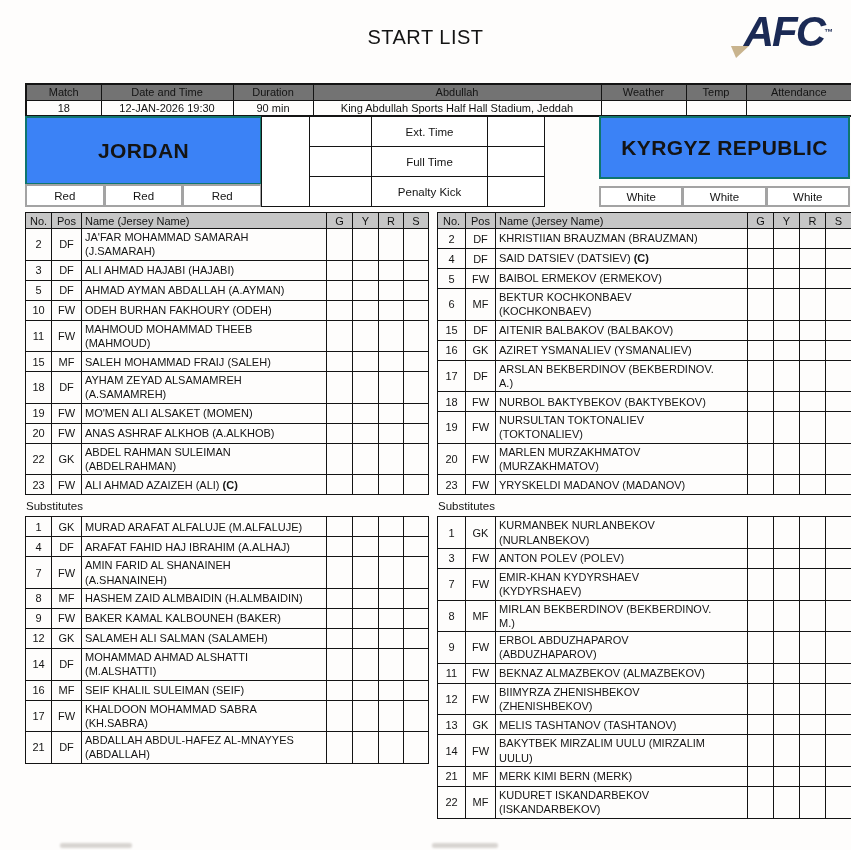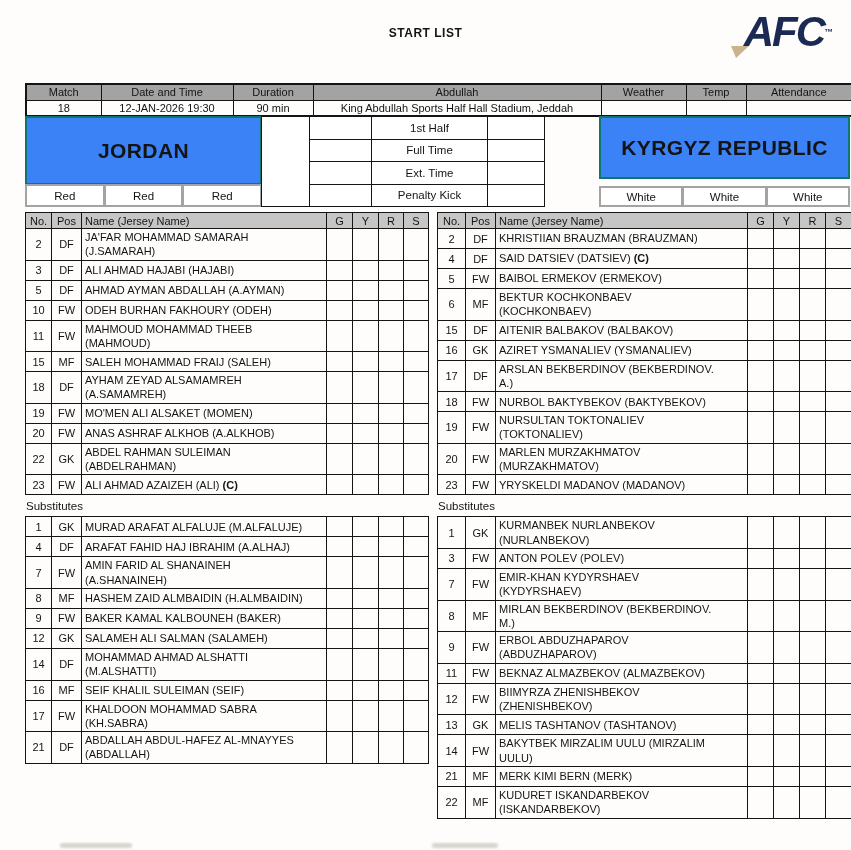--- a/index.html
+++ b/index.html
@@ -13,37 +13,37 @@
   .page { position:relative; width:851px; height:850px; background:#fefdfc; overflow:hidden; }
 
   
   .doc-header { position:relative; height:80px; }
   .tour-logo { position:absolute; left:24px; top:8px; display:flex; gap:7px; align-items:flex-start; }
   .tour-text { color:#17894b; line-height:1.02; padding-top:6px; }
   .tt1 { font-size:17px; font-weight:800; letter-spacing:0.2px; }
   .tt2 { font-size:17px; font-weight:800; letter-spacing:0.2px; }
   .tt3 { font-size:9.5px; font-weight:800; letter-spacing:0.6px; margin-top:2px; }
   .doc-title { position:absolute; left:0; right:0; top:26px; text-align:center;
-    font-size:12px; font-weight:bold; letter-spacing:0.5px; }
+    font-size:20px; font-weight:normal; letter-spacing:0.5px; }
   .afc-logo { position:absolute; right:18px; top:8px; width:110px; height:52px;
     font-style:italic; font-weight:900; font-size:42px; line-height:48px;
     color:#1b2a55; letter-spacing:-2px; text-align:right; }
   .afc-logo .tm { font-size:9px; font-style:normal; vertical-align:top; letter-spacing:0; }
   .afc-wedge { position:absolute; left:6px; bottom:2px; width:0; height:0;
     border-left:9px solid transparent; border-right:9px solid transparent;
     border-top:12px solid #c9b48e; transform:skewX(-18deg); }
 
   
   .content { position:absolute; left:25px; top:83px; width:826px; }
 
   table { border-collapse:collapse; }
   .match-info { width:826px; border:2px solid #141414; table-layout:fixed; }
   .match-info th, .match-info td { border:1px solid #141414; font-size:11px; font-weight:400;
     text-align:center; height:16px; padding:0 2px; overflow:hidden; white-space:nowrap; }
-  .match-info th { background:#a3a3a3; }
+  .match-info th { background:#737373; }
 
   
   .team-block { display:flex; width:826px; margin-top:-1px; align-items:stretch; height:91px; }
   .team-col { display:flex; flex-direction:column; }
   .team-col.home { width:237px; }
   .team-col.away { width:251px;gap:8px; }
   .team-name-box { height:69px; border:2px solid #0f766e; display:flex; align-items:center;
     justify-content:center; font-size:21px; font-weight:bold; letter-spacing:0.4px; background:#3b82f6; }
   .kit-row { display:flex; height:23px; margin-top:-1px; }
   .kit-cell { flex:1; border:2px solid #a3a3a3; margin-left:-1px; display:flex;
@@ -138,31 +138,26 @@
           <div class="kit-cell">Red</div>
           <div class="kit-cell">Red</div>
         </div>
       </div>
 
       <div class="gap-cell"></div>
 
       <div class="score-block">
         <div class="score-row">
           <div class="sc sc-home"></div>
-          <div class="sc sc-label">1st Half</div>
+          <div class="sc sc-label">Ext. Time</div>
           <div class="sc sc-away"></div>
         </div>
         <div class="score-row">
           <div class="sc sc-home"></div>
           <div class="sc sc-label">Full Time</div>
-          <div class="sc sc-away"></div>
-        </div>
-        <div class="score-row">
-          <div class="sc sc-home"></div>
-          <div class="sc sc-label">Ext. Time</div>
           <div class="sc sc-away"></div>
         </div>
         <div class="score-row">
           <div class="sc sc-home"></div>
           <div class="sc sc-label">Penalty Kick</div>
           <div class="sc sc-away"></div>
         </div>
       </div>
 
       <div class="gap-plain"></div>

